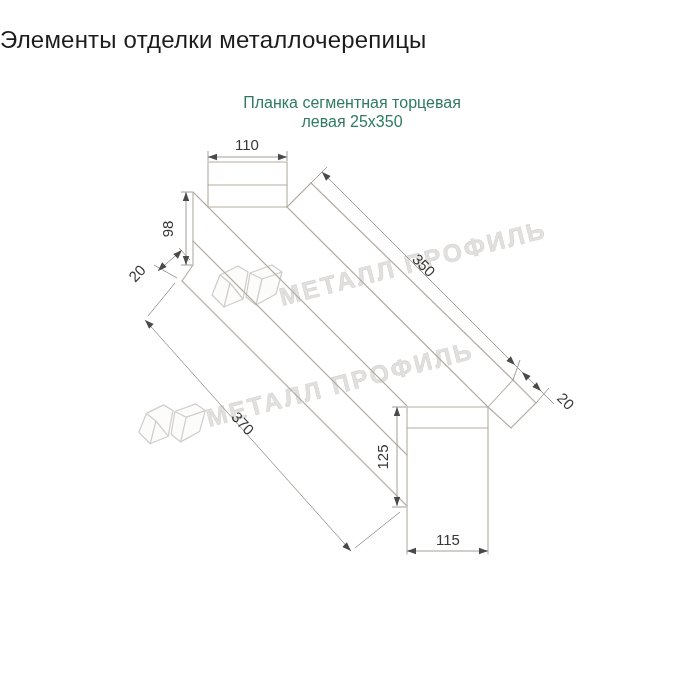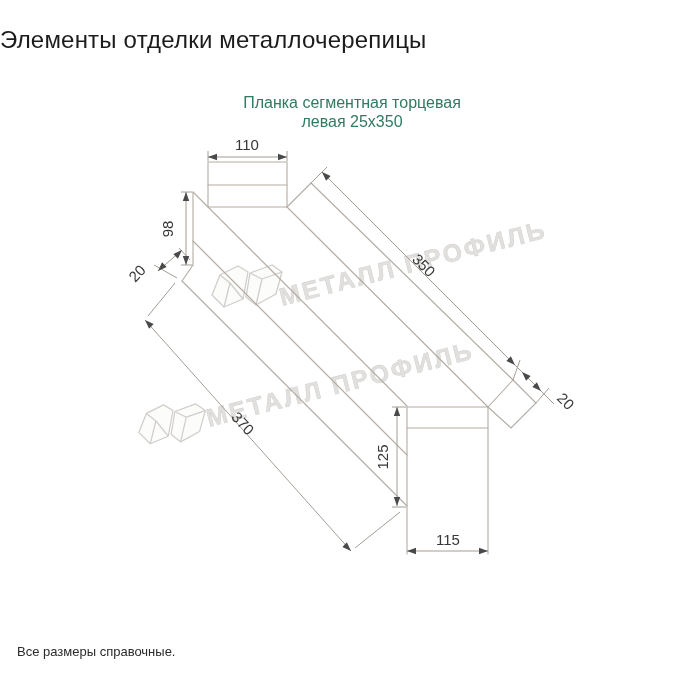--- a/index.html
+++ b/index.html
@@ -137,14 +137,13 @@
     <text class="dimtxt" transform="translate(141,277) rotate(-47)" text-anchor="middle">20</text>
     <text class="dimtxt" transform="translate(420,269) rotate(45)" text-anchor="middle">350</text>
     <text class="dimtxt" transform="translate(239,427) rotate(47)" text-anchor="middle">370</text>
     <text class="dimtxt" transform="translate(562,405) rotate(45)" text-anchor="middle">20</text>
     <text class="dimtxt" transform="translate(388,457) rotate(-90)" text-anchor="middle">125</text>
     <text class="dimtxt" x="448" y="545" text-anchor="middle">115</text>
   </g>
 </svg>
 
 <div class="footnotes">
-  <div>Все размеры справочные.</div>
 </div>
 
 </body></html>

